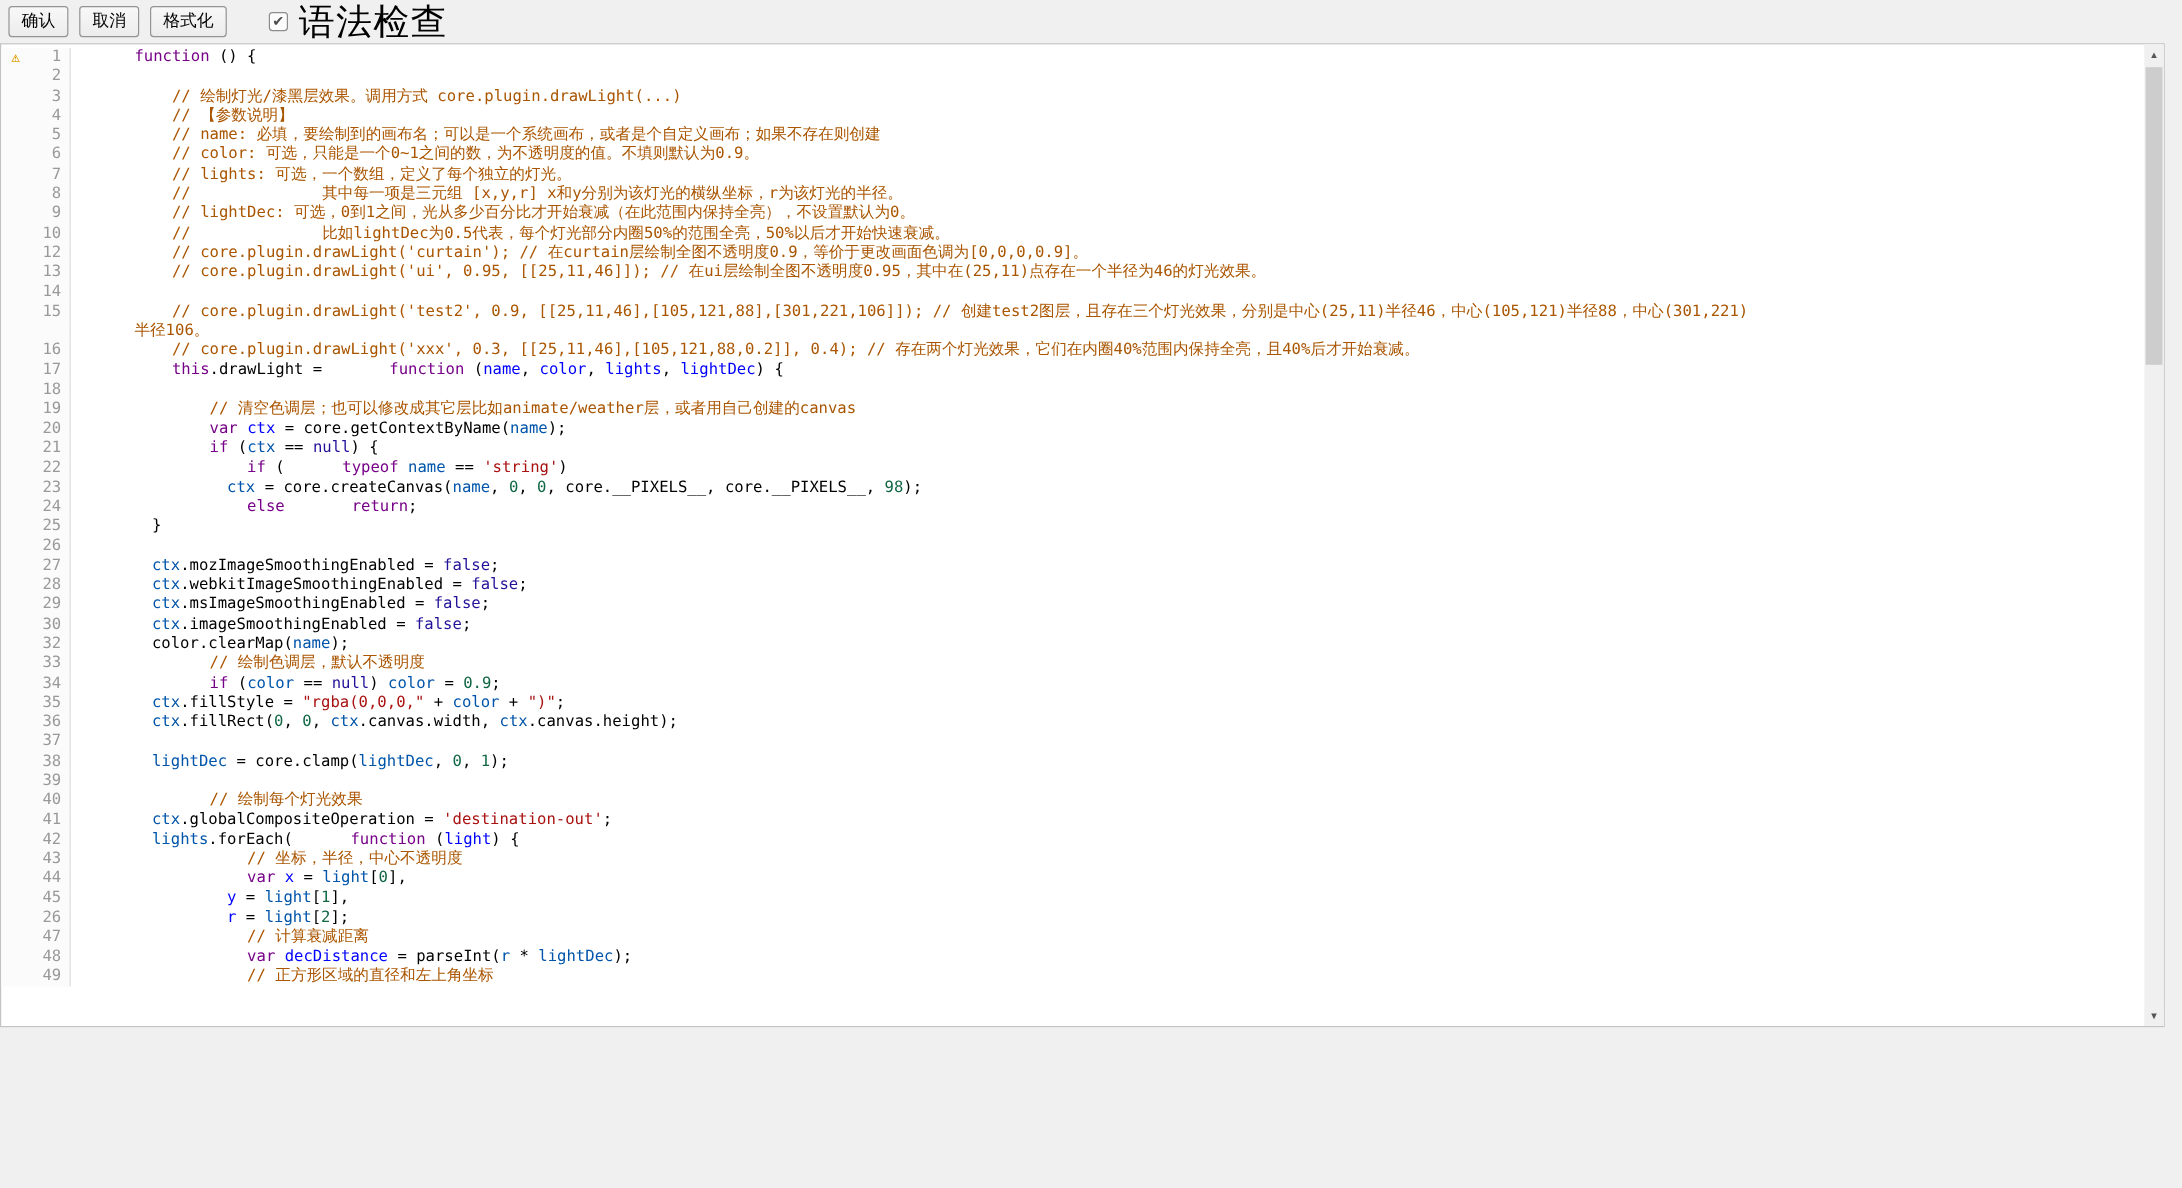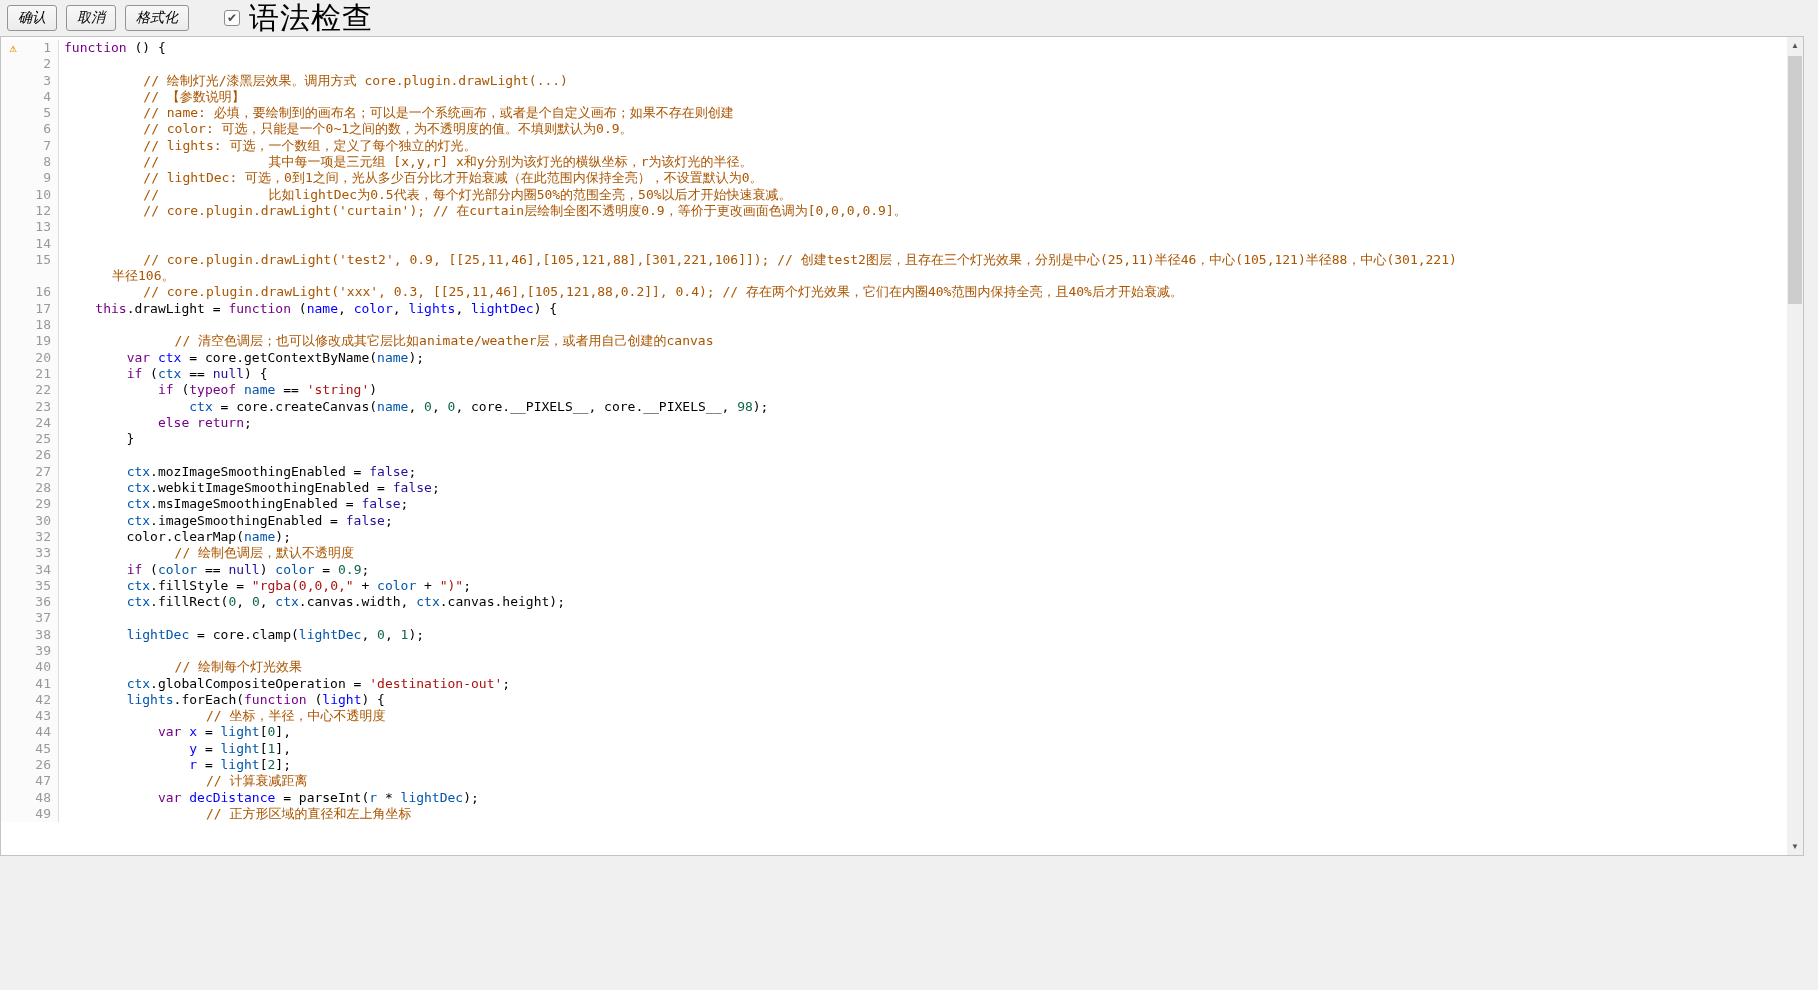--- a/index.html
+++ b/index.html
@@ -1,41 +1,41 @@
 <!DOCTYPE html>
 <html style="--tok-c: #aa5500; --tok-k: #770088; --tok-s: #aa1111; --tok-n: #116644; --tok-a: #221199; --tok-d: #0000ff; --tok-v: #0055aa; --tok-p: #000000;"><head>
 <meta charset="utf-8">
 <style>
   html,body{margin:0;padding:0;width:1818px;height:990px;background:#f0f0f0;overflow:hidden;
             font-family:"Liberation Sans",sans-serif;}
   
   .toolbar{height:36px;display:flex;align-items:center;padding-left:7px;}
   .tb-btn{font-family:"Liberation Sans",sans-serif;font-size:14px;color:#000;
           background:linear-gradient(#f8f8f8,#ececec);border:1px solid #949494;border-radius:3px;
-          padding:3px 10px;margin-right:9px;height:26px;box-sizing:border-box;cursor:pointer;font-style:italic;}
+          padding:3px 10px;margin-right:9px;height:26px;box-sizing:border-box;cursor:pointer;}
   .chk-wrap{display:flex;align-items:center;margin-left:26px;}
   .chk{width:14px;height:14px;border:1px solid #8d8d8d;border-radius:3px;background:#fcfcfc;
        display:inline-flex;align-items:center;justify-content:center;
        font-size:12px;line-height:12px;color:#4a4a4a;cursor:pointer;}
   .chk-label{font-size:30px;color:#000;margin-left:9px;letter-spacing:1px;}
   
   .editor{position:absolute;left:0;top:36px;width:1804px;height:820px;background:#fff;
           border:1px solid #c3c3c3;box-sizing:border-box;}
   .cm-area{position:absolute;left:0;top:0;right:16px;bottom:0;overflow:hidden;
            font-family:"DejaVu Sans Mono","Liberation Mono",monospace;font-size:13px;
            line-height:16.3px;padding-top:3px;cursor:text;}
   .row{display:flex;white-space:pre;height:16.3px;}
   .gut{flex:0 0 58px;display:flex;align-items:center;background:#fbfbfb;
        border-right:1px solid #ddd;box-sizing:border-box;}
   .gut .icon-slot{width:24px;text-align:center;font-size:12px;line-height:14px;}
   .warn-ic{color:#e0a010;text-shadow:0 0 0 #e0a010;cursor:pointer;}
   .gut .num{flex:1;text-align:right;padding-right:7px;color:#999;font-size:13px;}
   .txt{padding-left:5px;color:#000;}
   
-  .tok-c{color:var(--tok-c);margin-left:48px;} .tok-k{color:var(--tok-k);} .tok-s{color:var(--tok-s);}
+  .tok-c{color:var(--tok-c);margin-left:48px;} .tok-k{color:var(--tok-k);margin-left:48px;} .tok-s{color:var(--tok-s);}
   .tok-n{color:var(--tok-n);} .tok-a{color:var(--tok-a);} .tok-d{color:var(--tok-d);}
   .tok-v{color:var(--tok-v);} .tok-p{color:var(--tok-p);}
   
   .vsb{position:absolute;top:0;right:0;width:16px;bottom:0;background:#f0f0f0;}
   .vsb .btn{position:absolute;left:0;width:16px;height:17px;display:flex;align-items:center;
             justify-content:center;font-size:8px;color:#555;background:#f0f0f0;cursor:pointer;}
   .vsb .up{top:0;} .vsb .down{bottom:0;}
   .vsb .thumb{position:absolute;left:1px;width:14px;top:19px;height:248px;background:#cdcdcd;cursor:pointer;}
 </style>
 </head>
@@ -59,21 +59,21 @@
       <div class="row"><div class="gut"><span class="icon-slot"></span><span class="num">2</span></div><div class="txt"></div></div>
       <div class="row"><div class="gut"><span class="icon-slot"></span><span class="num">3</span></div><div class="txt"><span class="tok-c">    // 绘制灯光/漆黑层效果。调用方式 core.plugin.drawLight(...)</span></div></div>
       <div class="row"><div class="gut"><span class="icon-slot"></span><span class="num">4</span></div><div class="txt"><span class="tok-c">    // 【参数说明】</span></div></div>
       <div class="row"><div class="gut"><span class="icon-slot"></span><span class="num">5</span></div><div class="txt"><span class="tok-c">    // name: 必填，要绘制到的画布名；可以是一个系统画布，或者是个自定义画布；如果不存在则创建</span></div></div>
       <div class="row"><div class="gut"><span class="icon-slot"></span><span class="num">6</span></div><div class="txt"><span class="tok-c">    // color: 可选，只能是一个0~1之间的数，为不透明度的值。不填则默认为0.9。</span></div></div>
       <div class="row"><div class="gut"><span class="icon-slot"></span><span class="num">7</span></div><div class="txt"><span class="tok-c">    // lights: 可选，一个数组，定义了每个独立的灯光。</span></div></div>
       <div class="row"><div class="gut"><span class="icon-slot"></span><span class="num">8</span></div><div class="txt"><span class="tok-c">    //              其中每一项是三元组 [x,y,r] x和y分别为该灯光的横纵坐标，r为该灯光的半径。</span></div></div>
       <div class="row"><div class="gut"><span class="icon-slot"></span><span class="num">9</span></div><div class="txt"><span class="tok-c">    // lightDec: 可选，0到1之间，光从多少百分比才开始衰减（在此范围内保持全亮），不设置默认为0。</span></div></div>
       <div class="row"><div class="gut"><span class="icon-slot"></span><span class="num">10</span></div><div class="txt"><span class="tok-c">    //              比如lightDec为0.5代表，每个灯光部分内圈50%的范围全亮，50%以后才开始快速衰减。</span></div></div>
       <div class="row"><div class="gut"><span class="icon-slot"></span><span class="num">12</span></div><div class="txt"><span class="tok-c">    // core.plugin.drawLight('curtain'); // 在curtain层绘制全图不透明度0.9，等价于更改画面色调为[0,0,0,0.9]。</span></div></div>
-      <div class="row"><div class="gut"><span class="icon-slot"></span><span class="num">13</span></div></div>
+      <div class="row"><div class="gut"><span class="icon-slot"></span><span class="num">13</span></div><div class="txt"><span class="tok-c">    // core.plugin.drawLight('ui', 0.95, [[25,11,46]]); // 在ui层绘制全图不透明度0.95，其中在(25,11)点存在一个半径为46的灯光效果。</span></div></div>
       <div class="row"><div class="gut"><span class="icon-slot"></span><span class="num">14</span></div></div>
       <div class="row"><div class="gut"><span class="icon-slot"></span><span class="num">15</span></div><div class="txt"><span class="tok-c">    // core.plugin.drawLight('test2', 0.9, [[25,11,46],[105,121,88],[301,221,106]]); // 创建test2图层，且存在三个灯光效果，分别是中心(25,11)半径46，中心(105,121)半径88，中心(301,221)</span></div></div>
       <div class="row"><div class="gut"><span class="icon-slot"></span><span class="num"></span></div><div class="txt"><span class="tok-c">半径106。</span></div></div>
       <div class="row"><div class="gut"><span class="icon-slot"></span><span class="num">16</span></div><div class="txt"><span class="tok-c">    // core.plugin.drawLight('xxx', 0.3, [[25,11,46],[105,121,88,0.2]], 0.4); // 存在两个灯光效果，它们在内圈40%范围内保持全亮，且40%后才开始衰减。</span></div></div>
       <div class="row"><div class="gut"><span class="icon-slot"></span><span class="num">17</span></div><div class="txt"><span class="tok-p">    </span><span class="tok-k">this</span><span class="tok-p">.drawLight = </span><span class="tok-k">function</span><span class="tok-p"> (</span><span class="tok-d">name</span><span class="tok-p">, </span><span class="tok-d">color</span><span class="tok-p">, </span><span class="tok-d">lights</span><span class="tok-p">, </span><span class="tok-d">lightDec</span><span class="tok-p">) {</span></div></div>
       <div class="row"><div class="gut"><span class="icon-slot"></span><span class="num">18</span></div><div class="txt"></div></div>
       <div class="row"><div class="gut"><span class="icon-slot"></span><span class="num">19</span></div><div class="txt"><span class="tok-c">        // 清空色调层；也可以修改成其它层比如animate/weather层，或者用自己创建的canvas</span></div></div>
       <div class="row"><div class="gut"><span class="icon-slot"></span><span class="num">20</span></div><div class="txt"><span class="tok-p">        </span><span class="tok-k">var</span><span class="tok-p"> </span><span class="tok-d">ctx</span><span class="tok-p"> = core.getContextByName(</span><span class="tok-v">name</span><span class="tok-p">);</span></div></div>
       <div class="row"><div class="gut"><span class="icon-slot"></span><span class="num">21</span></div><div class="txt"><span class="tok-p">        </span><span class="tok-k">if</span><span class="tok-p"> (</span><span class="tok-v">ctx</span><span class="tok-p"> == </span><span class="tok-a">null</span><span class="tok-p">) {</span></div></div>
       <div class="row"><div class="gut"><span class="icon-slot"></span><span class="num">22</span></div><div class="txt"><span class="tok-p">            </span><span class="tok-k">if</span><span class="tok-p"> (</span><span class="tok-k">typeof</span><span class="tok-p"> </span><span class="tok-v">name</span><span class="tok-p"> == </span><span class="tok-s">'string'</span><span class="tok-p">)</span></div></div>

